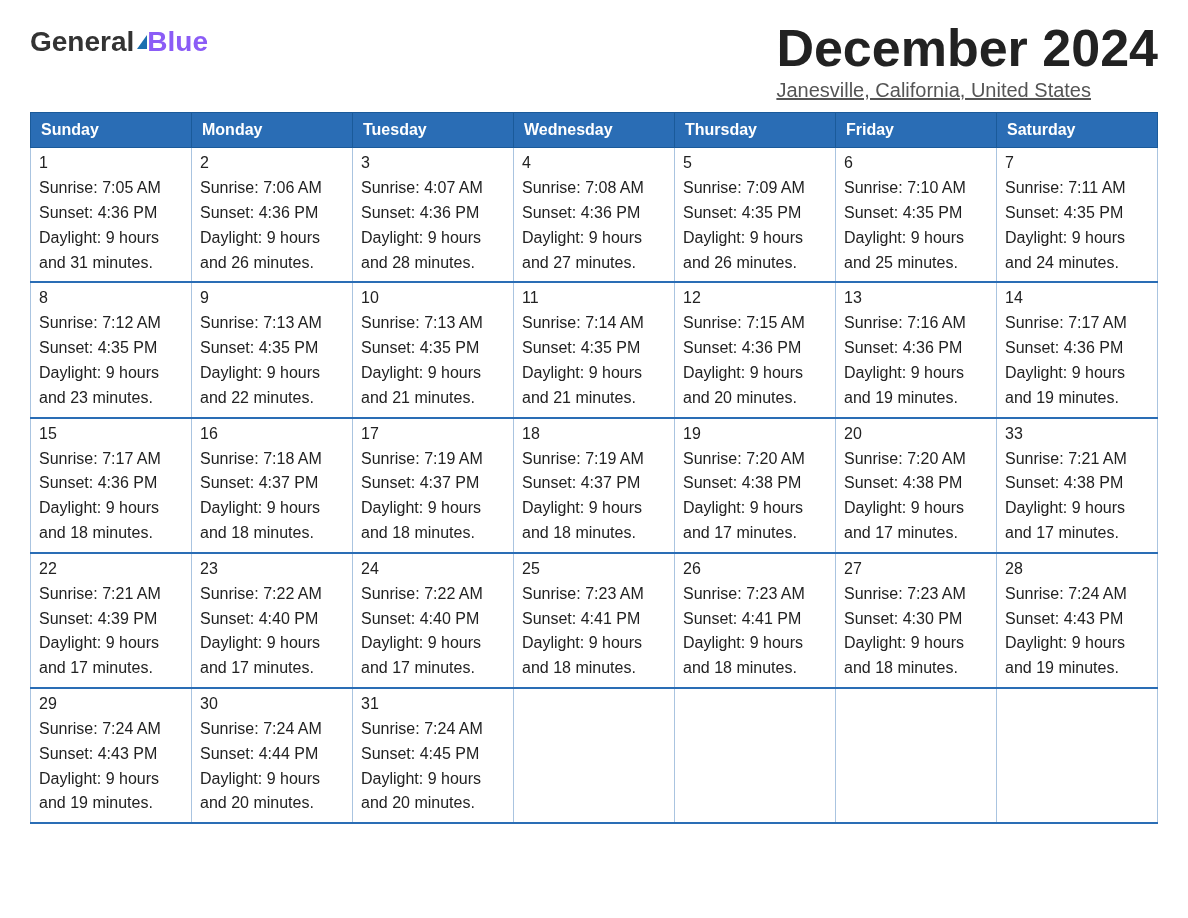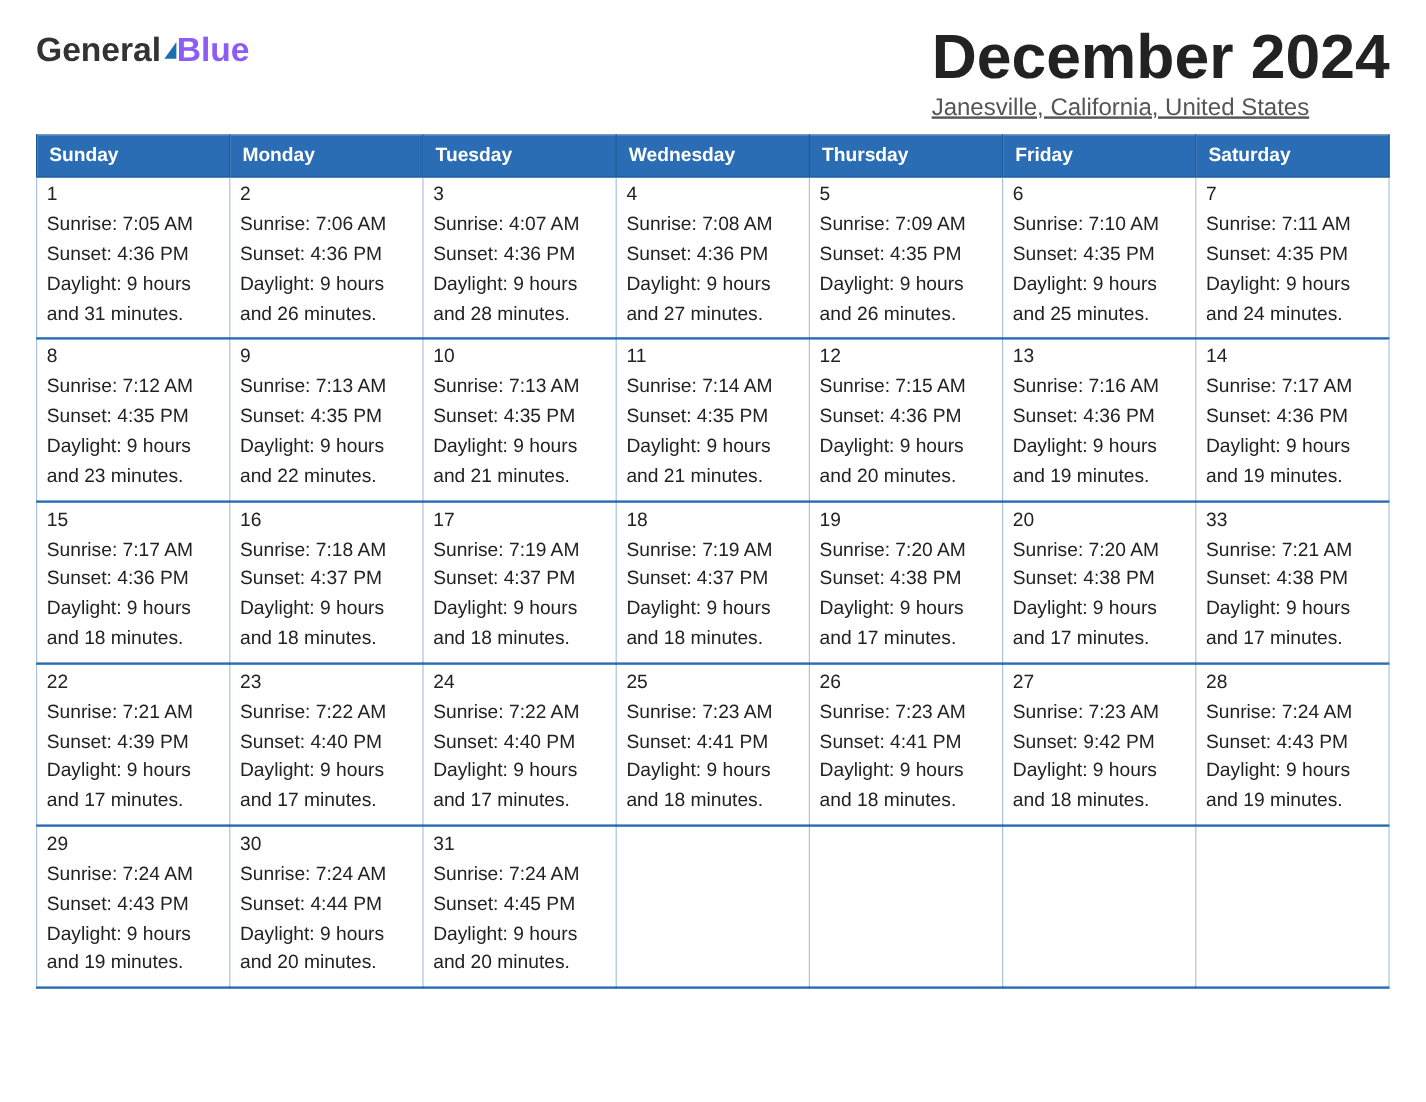--- a/index.html
+++ b/index.html
@@ -359,21 +359,21 @@
           <span>Sunrise: 7:23 AM</span><br>
           <span>Sunset: 4:41 PM</span><br>
           <span>Daylight: 9 hours</span><br>
           <span>and 18 minutes.</span>
         </div>
       </td>
         <td>
         <span class="day-num">27</span>
         <div class="day-info">
           <span>Sunrise: 7:23 AM</span><br>
-          <span>Sunset: 9:42 PM</span><br>
+          <span>Sunset: 4:30 PM</span><br>
           <span>Daylight: 9 hours</span><br>
           <span>and 18 minutes.</span>
         </div>
       </td>
         <td>
         <span class="day-num">28</span>
         <div class="day-info">
           <span>Sunrise: 7:24 AM</span><br>
           <span>Sunset: 4:43 PM</span><br>
           <span>Daylight: 9 hours</span><br>

